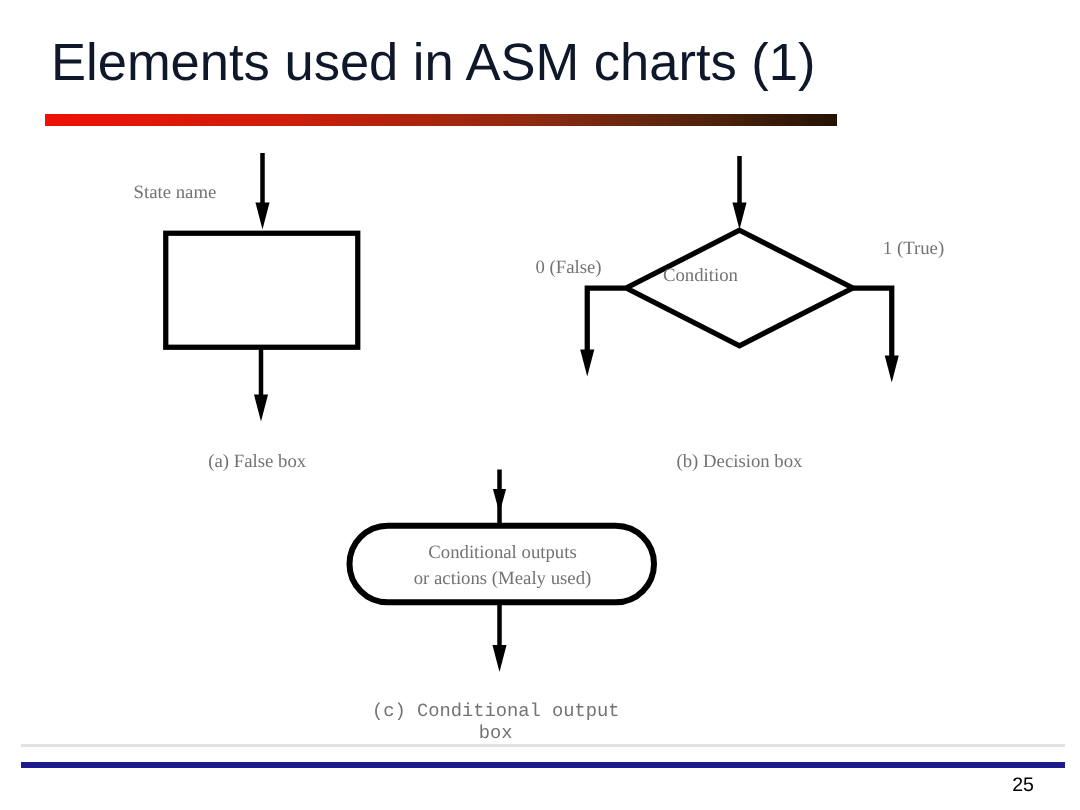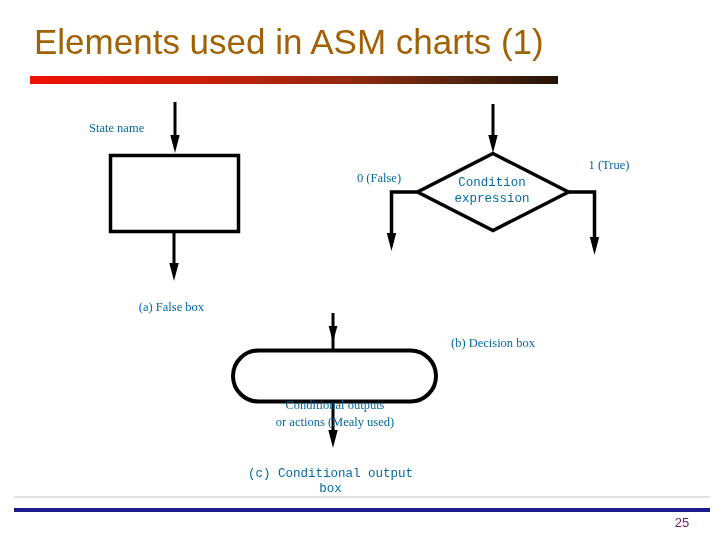--- a/index.html
+++ b/index.html
@@ -4,49 +4,49 @@
 <style>
   html,body{margin:0;padding:0;background:#888;}
   .slide{
     position:relative;width:720px;height:540px;background:#ffffff;
     overflow:hidden;font-family:"Liberation Serif","DejaVu Serif",serif;color:#000;
   }
   
   .title{
     position:absolute;left:34px;top:22px;width:660px;
     font-family:"Liberation Sans","DejaVu Sans",sans-serif;
-    font-size:35px;font-weight:400;color:#a16207;white-space:nowrap;
+    font-size:35px;font-weight:400;color:#0f172a;white-space:nowrap;
   }
   .accent-bar{
     position:absolute;left:30px;top:76px;width:528px;height:8px;
     background:linear-gradient(to right,#ee1105 0%,#cf1d08 30%,#8c2a10 62%,#4c220c 85%,#241204 100%);
   }
   
-  .dtext{position:absolute;font-size:12.5px;line-height:15px;color:#0369a1;}
+  .dtext{position:absolute;font-size:12.5px;line-height:15px;color:#737373;}
   .center{text-align:center;}
   .state-name{left:89px;top:121px;}
   .state-box-text{left:112px;top:166px;width:125px;line-height:18px;}
   .caption-a{left:111px;top:300px;width:121px;}
   .false-label{left:350px;top:171px;width:58px;}
   .true-label{left:582px;top:158px;width:54px;}
-  .condition-text{left:440px;top:176px;width:104px;line-height:15.5px;font-family:Liberation Mono, monospace;}
-  .caption-b{left:433px;top:300px;width:120px;margin-top:36px;}
-  .stadium-text{left:240px;top:360px;width:190px;line-height:16.5px;margin-top:37px;}
+  .condition-text{left:415px;top:176px;width:104px;line-height:15.5px;}
+  .caption-b{left:433px;top:300px;width:120px;}
+  .stadium-text{left:240px;top:360px;width:190px;line-height:16.5px;}
   .caption-c{left:238px;top:467px;width:185px;font-family:Liberation Mono, monospace;}
   
   .diagram-svg{position:absolute;left:0;top:0;}
   .ink{stroke:#000;fill:none;}
   .shape{stroke:#000;fill:#fff;}
   .head{fill:#000;stroke:none;}
   
   .footer-shadow-line{position:absolute;left:14px;top:496px;width:696px;height:2px;background:#e2e2e2;}
   .footer-line{position:absolute;left:14px;top:508px;width:696px;height:4px;background:#1b1b8e;}
   .page-number{
     position:absolute;left:660px;top:515px;width:44px;text-align:center;
-    font-family:"Liberation Sans","DejaVu Sans",sans-serif;font-size:13px;color:#701a75;
+    font-family:"Liberation Sans","DejaVu Sans",sans-serif;font-size:13px;color:#000000;
   }
 </style>
 </head>
 <body>
 
 <div class="slide">
 
   <div class="title">Elements used in ASM charts (1)</div>
   <div class="accent-bar"></div>
 
@@ -74,21 +74,20 @@
   </svg>
 
   <div class="dtext state-name">State name</div>
 
   <div class="dtext caption-a center">(a) False box</div>
 
   <div class="dtext false-label center">0 (False)</div>
   <div class="dtext true-label center">1 (True)</div>
   <div class="dtext condition-text center">
     <div>Condition</div>
-    <div>expression</div>
   </div>
   <div class="dtext caption-b center">(b) Decision box</div>
 
   <div class="dtext stadium-text center">
     <div>Conditional outputs</div>
     <div>or actions (Mealy used)</div>
   </div>
   <div class="dtext caption-c center">(c) Conditional output box</div>
 
   <div class="footer-shadow-line"></div>

